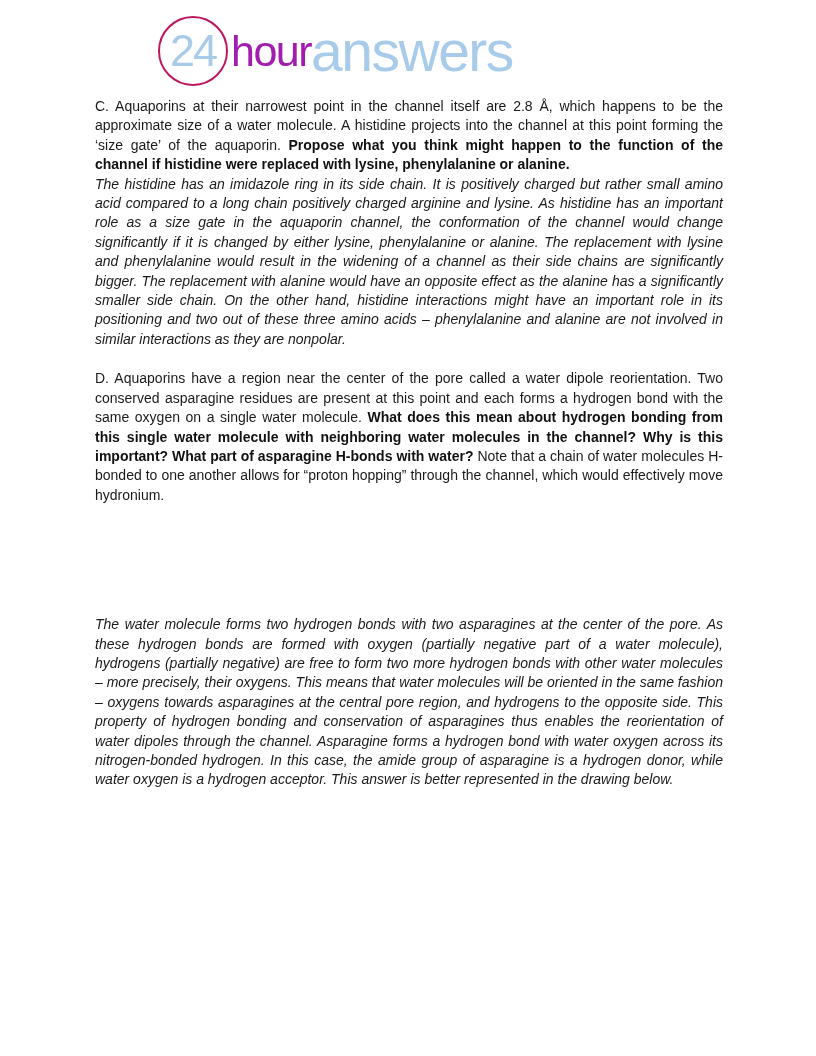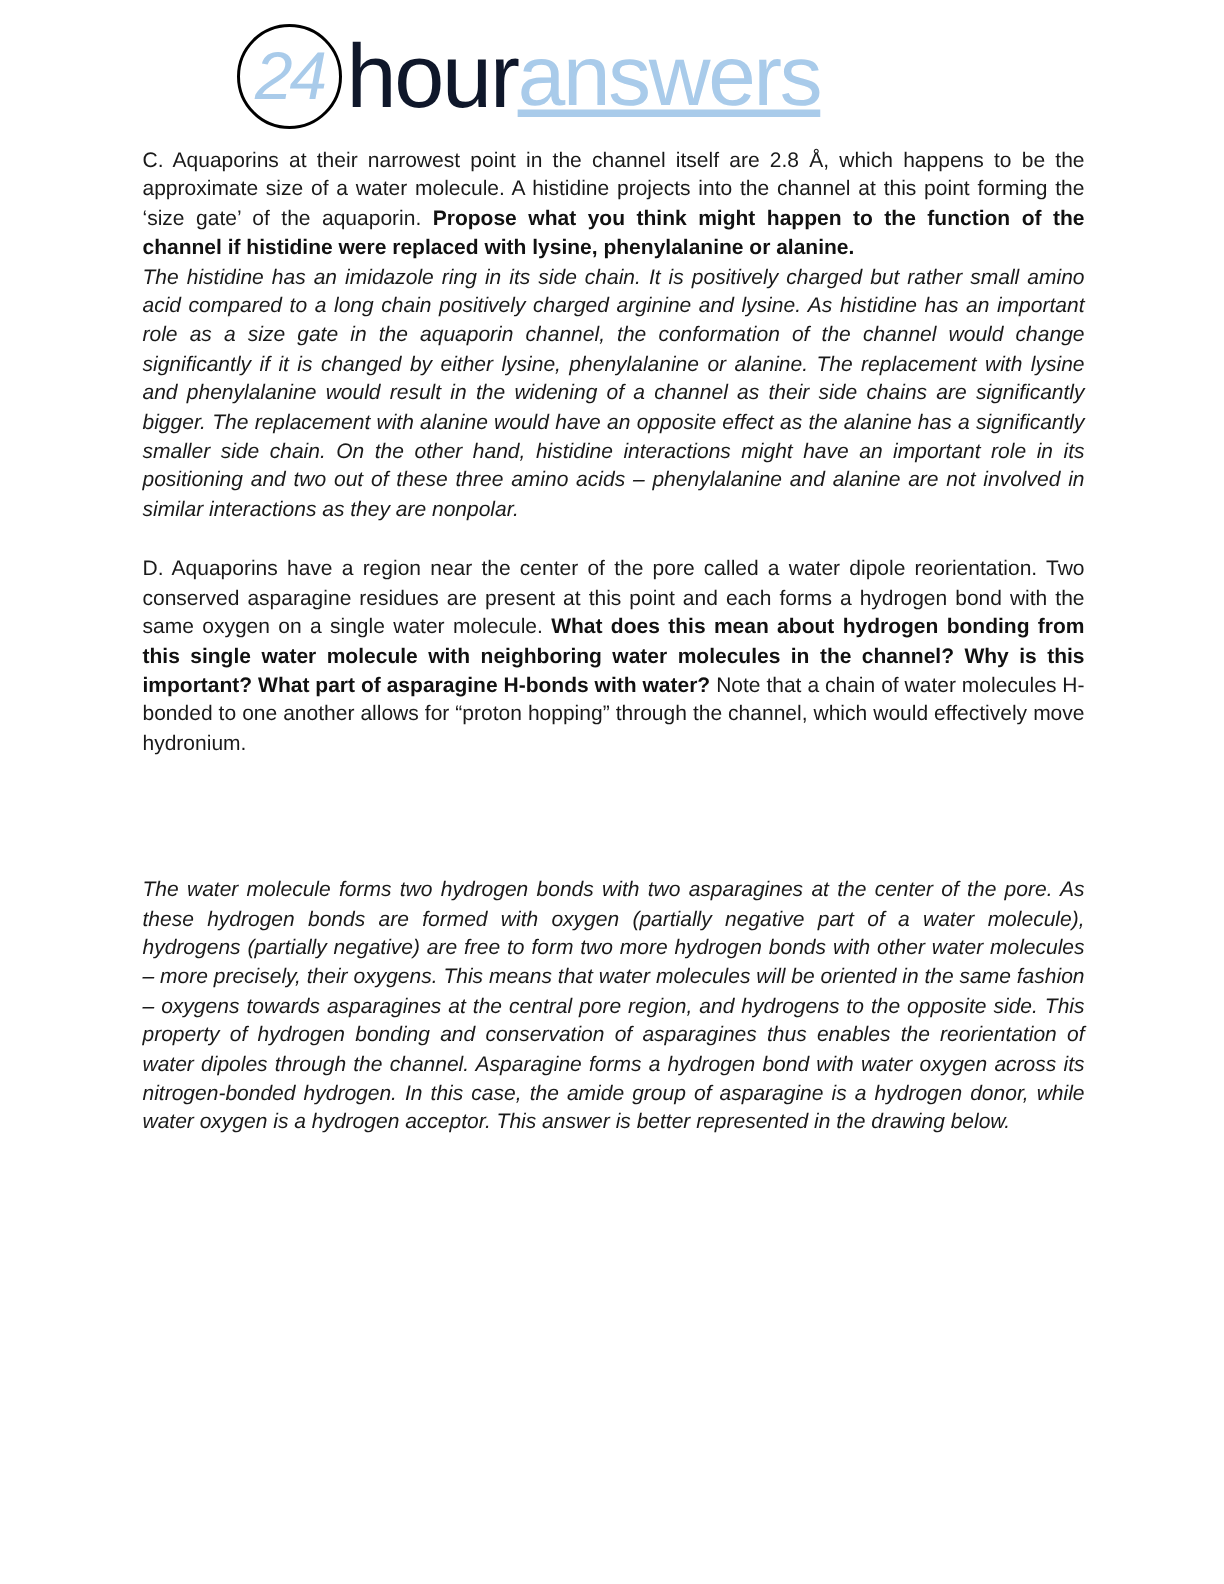--- a/index.html
+++ b/index.html
@@ -19,69 +19,67 @@
     top: 14px;
     left: 158px;
     height: 74px;
     display: flex;
     align-items: center;
     white-space: nowrap;
   }
   .logo-circle {
     width: 70px;
     height: 70px;
-    border: 2px solid #000000;
+    border: 2px solid #be185d;
     border-radius: 50%;
     display: flex;
     align-items: center;
     justify-content: center;
     box-sizing: border-box;
     flex: 0 0 auto;
-    font-style: italic;
   }
   .logo-24 {
     font-size: 45px;
     line-height: 1;
     color: #a9cbea;
     letter-spacing: -2px;
     padding-bottom: 2px;
   }
   .logo-hour {
-    font-size: 60px;
+    font-size: 43px;
     line-height: 1;
-    color: #0f172a;
+    color: #a21caf;
     letter-spacing: -1.5px;
     margin-left: 3px;
   }
   .logo-answers {
     font-size: 57px;
     line-height: 1;
     color: #a9cbea;
     letter-spacing: -1.5px;
-    text-decoration: underline;
   }
 
   
   .content {
     position: absolute;
     top: 97px;
     left: 95px;
     width: 628px;
     font-size: 14px;
     line-height: 19.4px;
     text-align: justify;
   }
   .content p { margin: 0; }
   .para-question { font-style: normal; }
   .para-question strong { font-weight: bold; color: #111; }
   .para-answer { font-style: italic; }
 
   #question-c { }
   #answer-c   { margin-bottom: 20px; font-style: italic; }
-  #question-d { margin-bottom: 78px; }
+  #question-d { margin-bottom: 110px; }
   #answer-d   { margin-bottom: 16px; }
 </style>
 </head>
 <body>
 
 <div class="page">
 
   <header class="logo">
     <span class="logo-circle">
       <span class="logo-24">24</span>

